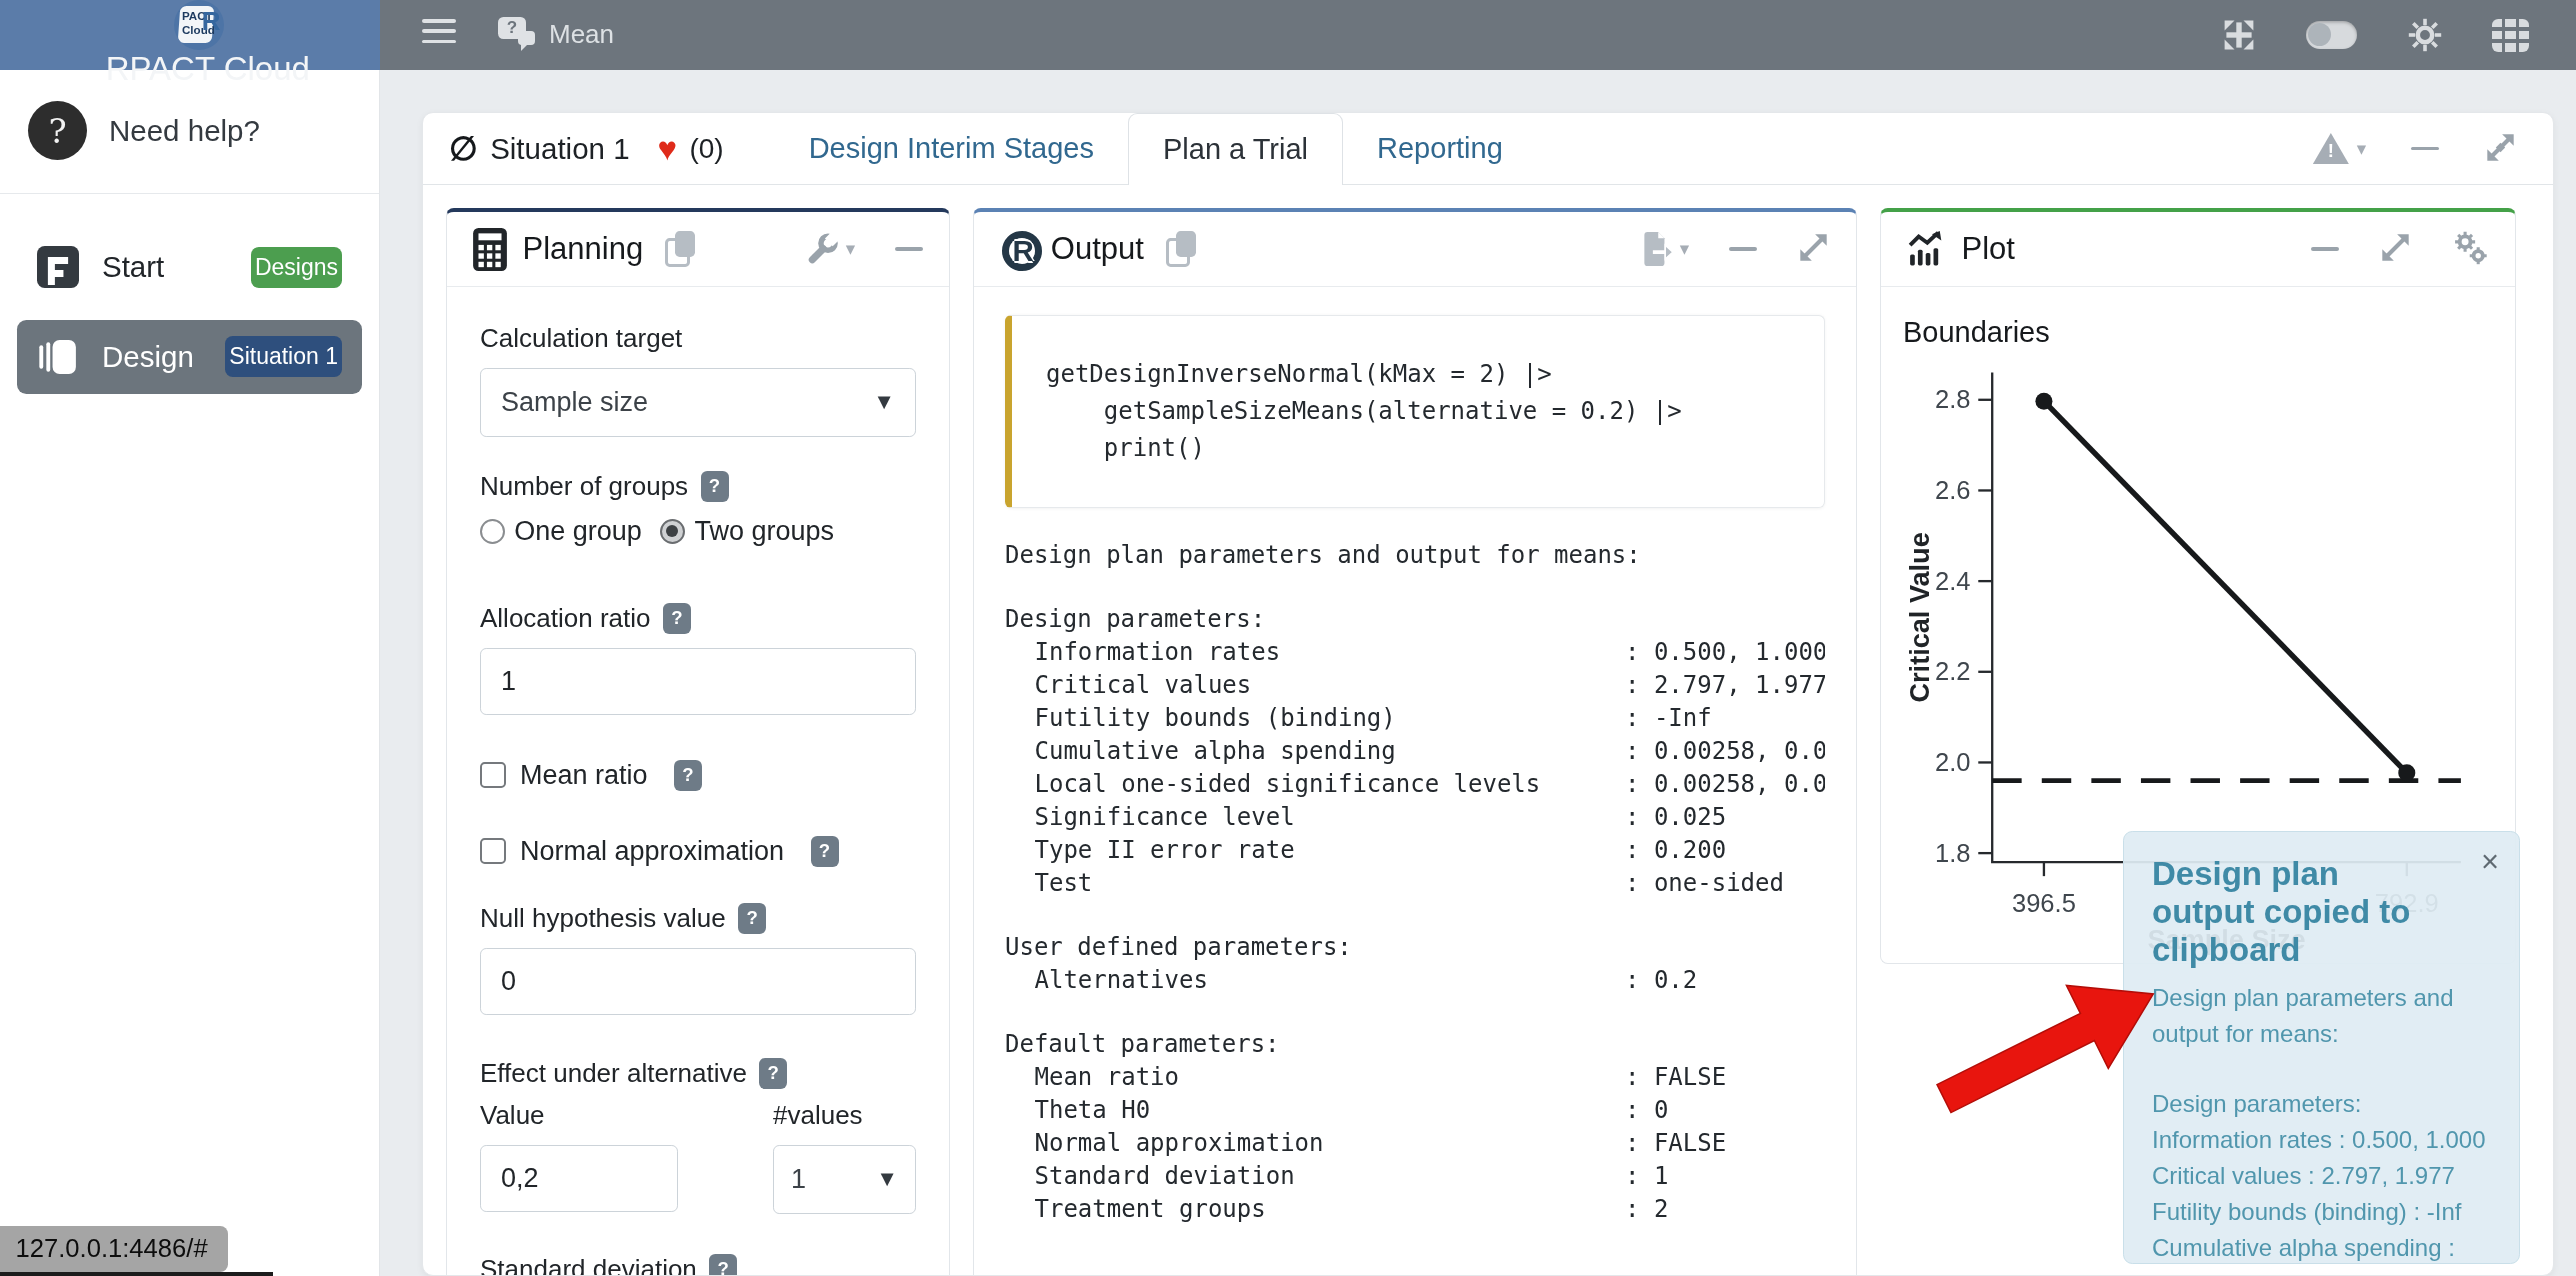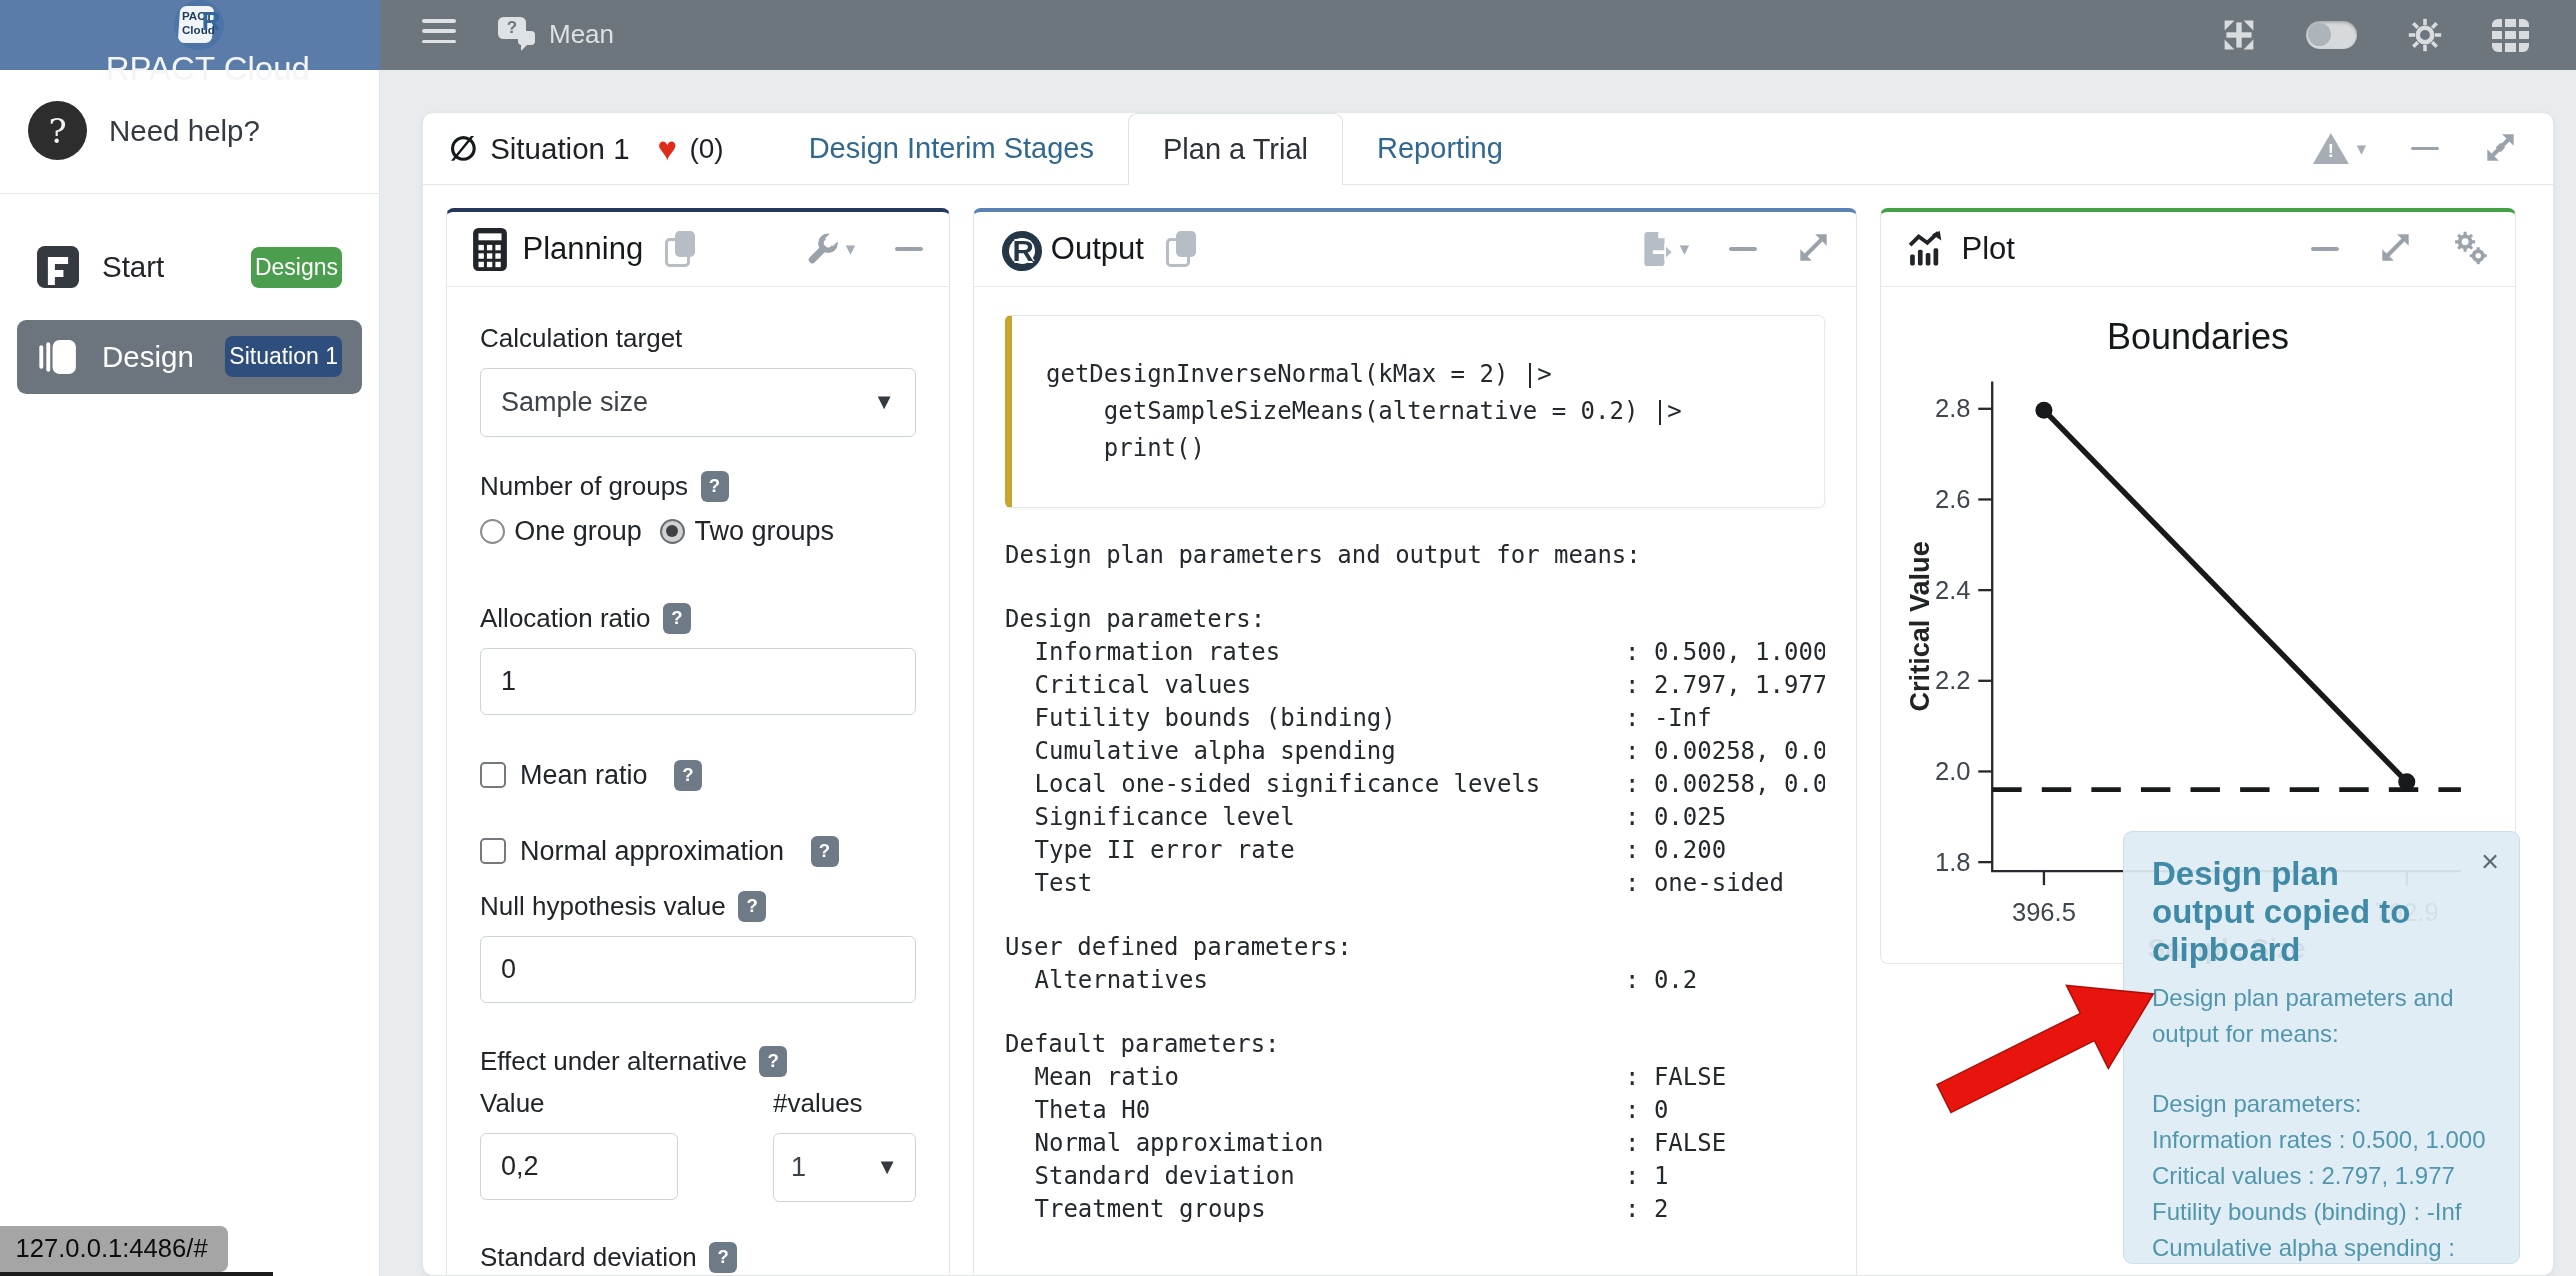--- a/index.html
+++ b/index.html
@@ -92,21 +92,21 @@
   .out-body{padding:28px 31px 0 31px;overflow:hidden;}
   .code-block{border:0.8px solid #e6e9ec;border-left:7px solid #c9a42e;border-radius:6.2px;padding:40px 34px;box-shadow:0 0.8px 3.1px rgba(0,0,0,.05);}
   .code-block pre{margin:0;font-family:"DejaVu Sans Mono",monospace;font-size:24px;line-height:37px;color:#24292e;white-space:pre;}
   .report{margin-top:31px;font-family:"DejaVu Sans Mono",monospace;font-size:24px;line-height:33px;color:#24292e;white-space:pre;overflow:hidden;}
   .rrow{display:flex;}
   .rlabel{flex:none;width:620px;padding-left:29.5px;box-sizing:border-box;}
   .rval{flex:none;}
   .rspacer{height:31px;}
   
   .plot-body{padding:12.4px 22px 0 22px;}
-  .chart-title{text-align:center;font-size:36px;color:#16191c;margin:17px 0 4.7px 0;}
+  .chart-title{text-align:left;font-size:29px;color:#16191c;margin:17px 0 4.7px 0;}
   .tick{font-family:"Liberation Sans",sans-serif;font-size:33px;fill:#3f464d;}
   .axlabel{font-family:"Liberation Sans",sans-serif;font-size:35px;font-weight:bold;fill:#202427;}
   
   .toast{position:absolute;left:2123px;top:831px;width:397px;height:433px;background:rgba(223,236,243,0.93);border:1.6px solid #c9dfe9;border-radius:9.3px;padding:23px 28px;box-sizing:border-box;z-index:50;font-size:24px;line-height:36px;color:#5096ad;overflow:hidden;}
   .toast-title{font-weight:bold;color:#3f8aa6;font-size:33px;line-height:38px;margin-bottom:11px;width:88%;}
   .toast-close{position:absolute;right:20px;top:14px;font-size:31px;color:#5f6a72;cursor:pointer;line-height:31px;}
   .tspacer{height:34px;}
   
   .red-arrow{position:absolute;left:1936px;top:963px;z-index:60;}
 </style>
@@ -321,21 +321,21 @@
           <span>Mean ratio</span>
           <span class="qmark">?</span>
         </div>
 
         <div class="check-row">
           <span class="checkbox"></span>
           <span>Normal approximation</span>
           <span class="qmark">?</span>
         </div>
 
-        <div class="f-label" style="margin-top:24px">
+        <div class="f-label" style="margin-top:36px">
           <span>Null hypothesis value</span>
             <span class="qmark">?</span>
         </div>
         <input class="tinput" readonly="" value="0" style="">
 
         <div class="f-label" style="margin-top:43px;margin-bottom:11px">
           <span>Effect under alternative</span>
             <span class="qmark">?</span>
         </div>
         <div class="effect-row">

